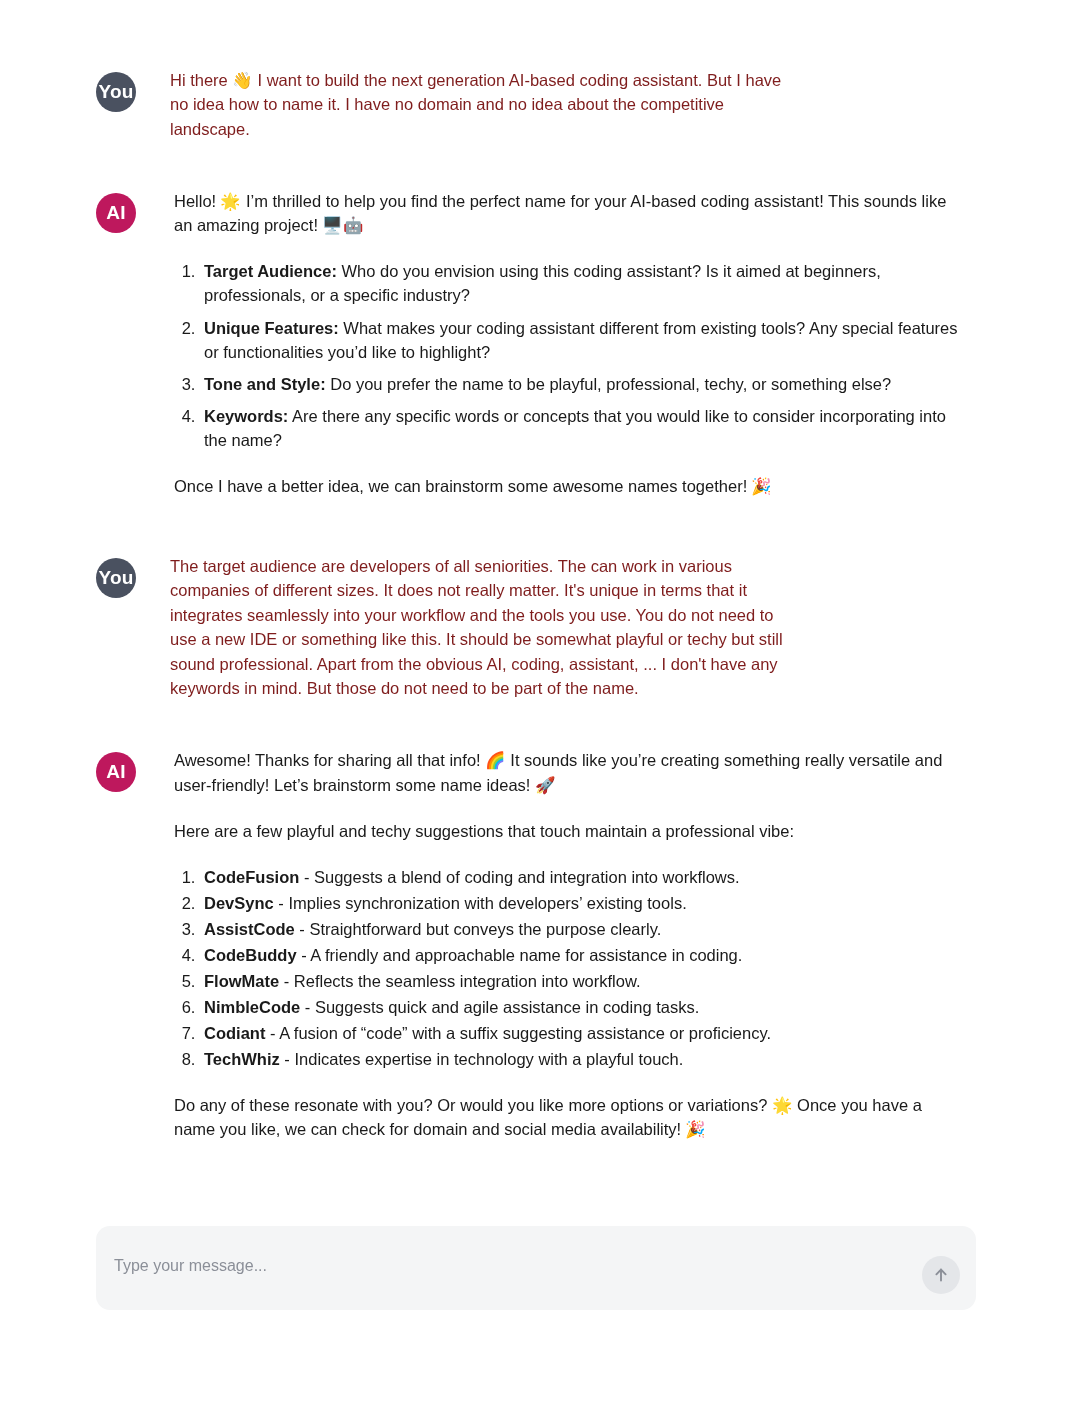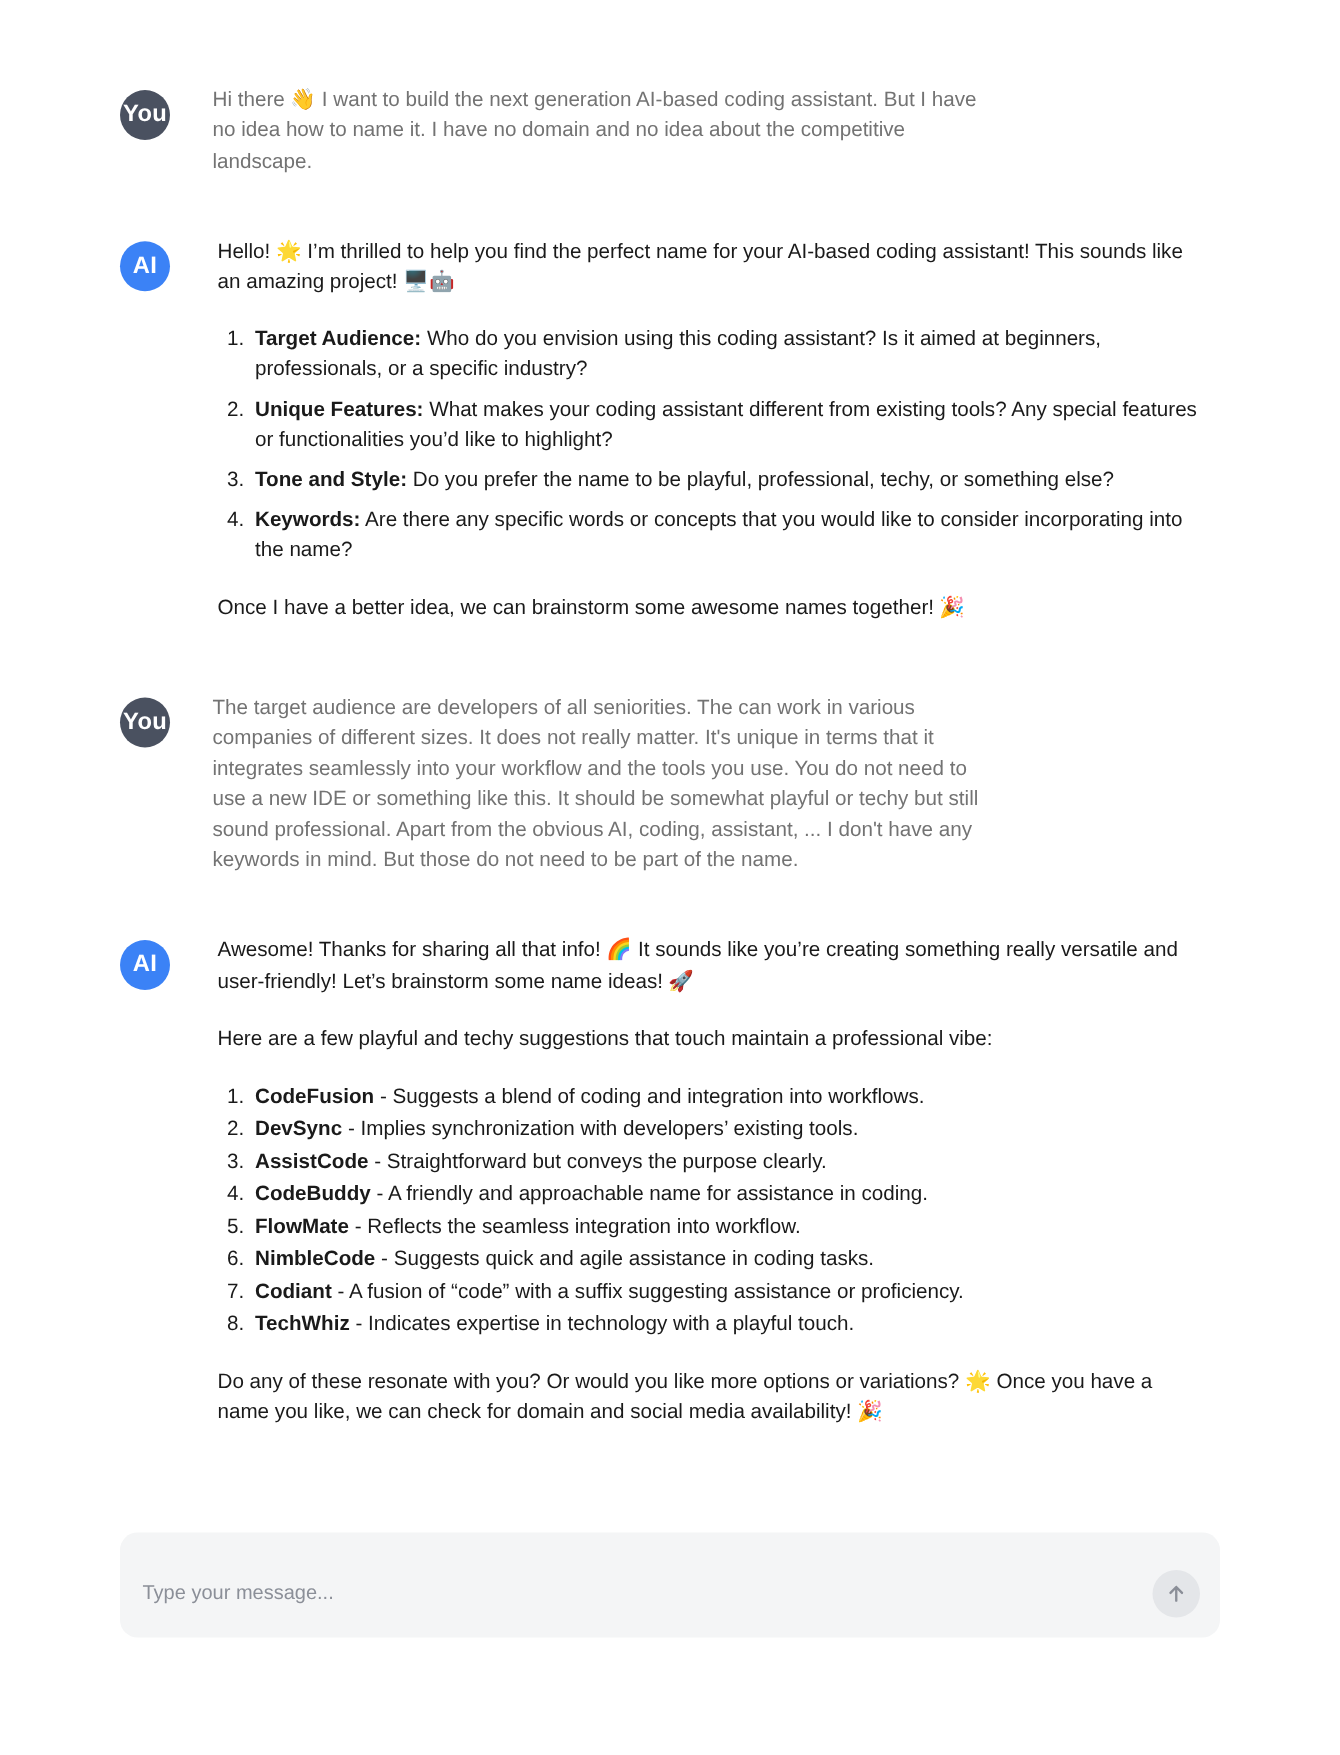--- a/index.html
+++ b/index.html
@@ -39,31 +39,31 @@
     align-items: center;
     justify-content: center;
     color: #ffffff;
     font-size: 19px;
     font-weight: 600;
     letter-spacing: 0.2px;
     margin-top: 12px;
     user-select: none;
   }
   .avatar-you { background: #4a5160; }
-  .avatar-ai  { background: #3b82f6; }
+  .avatar-ai  { background: #be185d; }
 
   .bubble {
     margin-left: 34px;
     padding-top: 8px;
   }
 
   
   .user-body {
     width: 620px;
-    color: #737373;
+    color: #7f1d1d;
     font-size: 16.5px;
     line-height: 1.48;
   }
   .user-body p { margin: 0; }
 
   
   .ai-body {
     width: 790px;
     color: #1a1a1a;
     font-size: 16.5px;
@@ -92,21 +92,21 @@
     top: 1226px;
     width: 880px;
   }
   .composer {
     position: relative;
     width: 880px;
     height: 84px;
     background: #f4f5f6;
     border-radius: 14px;
     display: flex;
-    align-items: flex-end;
+    align-items: center;
   }
   .composer-input {
     border: 0;
     outline: none;
     background: transparent;
     width: 780px;
     margin: 18px 0 0 16px;
     font-family: "Liberation Sans", sans-serif;
     font-size: 16px;
     color: #3d4354;

